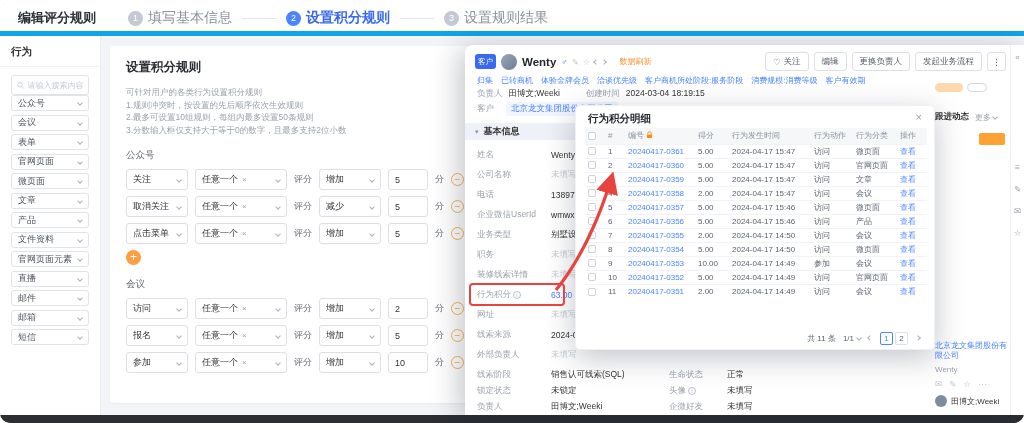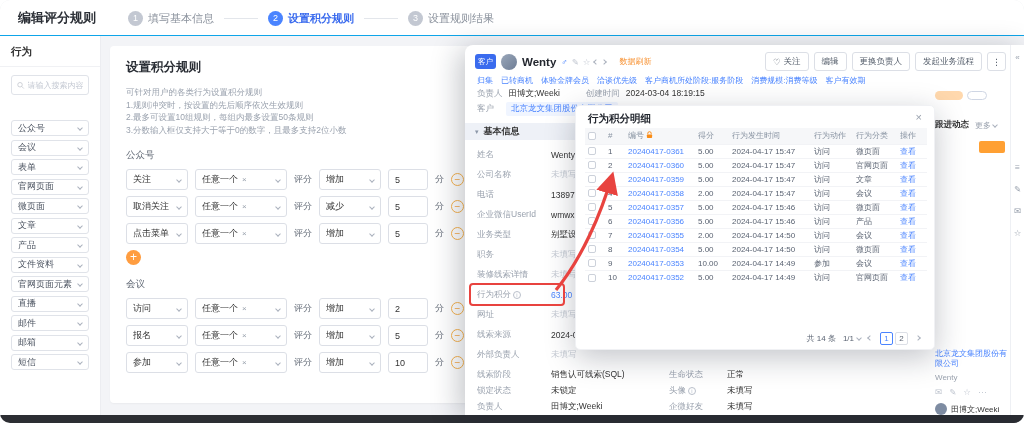--- a/index.html
+++ b/index.html
@@ -1,32 +1,32 @@
 <!DOCTYPE html>
 <html><head>
 <meta charset="utf-8">
 <style>
   *{margin:0;padding:0;box-sizing:border-box}
   body{margin:0;background:#fff;font-family:"Liberation Sans","DejaVu Sans",sans-serif}
   .screen{position:relative;width:1024px;height:423px;background:#e9ebee;border-radius:10px;overflow:hidden}
 
   
-  .topbar{position:absolute;left:0;top:0;right:0;height:36px;background:#fff;border-bottom:1px solid #0ea5e9}
+  .topbar{position:absolute;left:0;top:0;right:0;height:36px;background:#fff;border-bottom:5px solid #0ea5e9}
   .page-title{position:absolute;left:18px;top:0;line-height:36px;font-size:13px;font-weight:bold;color:#2b2f36}
   .steps{position:absolute;left:128px;top:0;height:36px;display:flex;align-items:center;gap:10px}
   .step{display:inline-flex;align-items:center;gap:5px}
   .step-dot{width:15px;height:15px;border-radius:50%;background:#c3c8d2;color:#fff;font-size:9px;display:inline-flex;align-items:center;justify-content:center}
-  .step-label{font-size:11px;color:#8a919c}
+  .step-label{font-size:14px;color:#8a919c}
   .step.active .step-dot{background:#4a84ff}
   .step.active .step-label{color:#3a6bee;font-weight:bold}
   .step-sep{width:34px;height:1px;background:#e3e6eb}
 
   .side{position:absolute;left:0;top:36px;bottom:8px;width:101px;background:#fff;border-right:1px solid #ecedf1;padding:9px 11px}
   .side-title{font-size:10.5px;font-weight:bold;color:#333;margin:0 -11px 8px;padding:0 11px 7px;border-bottom:1px solid #f0f1f4}
-  .side-search{height:20px;border:1px solid #e0e3e9;border-radius:3px;display:flex;align-items:center;gap:3px;padding:0 5px;margin-bottom:25px;background:#fff}
+  .side-search{height:20px;border:1px solid #e0e3e9;border-radius:3px;display:flex;align-items:center;gap:3px;padding:0 5px;margin-bottom:0;background:#fff}
   .side-input{border:none;outline:none;width:100%;font-size:8px;color:#333;font-family:inherit}
   .side-input::placeholder{color:#c3c8d2}
   .side-item{height:16px;border:1px solid #e0e3e9;border-radius:3px;margin-bottom:3.5px;display:flex;align-items:center;justify-content:space-between;padding:0 6px;font-size:9px;color:#4d5562;background:#fff;cursor:pointer}
 
   .chev{width:4px;height:4px;border-right:1px solid #aab1bd;border-bottom:1px solid #aab1bd;transform:rotate(45deg);display:inline-block;flex-shrink:0}
   .chev-l{transform:rotate(135deg)}.chev-r{transform:rotate(-45deg)}
 
   .content{position:absolute;left:101px;top:36px;right:0;bottom:8px;background:#f3f4f7}
   .card{position:absolute;left:9px;top:10px;right:48px;bottom:12px;background:#fff;border-radius:4px;padding:13px 16px;box-shadow:0 1px 2px rgba(0,0,0,.04)}
   .card-h{font-size:12.5px;font-weight:bold;color:#2b2f36;margin-bottom:10px}
@@ -71,21 +71,21 @@
   .fvalue{color:#333;white-space:nowrap}
   .muted{color:#c6cbd4}
   .score-val{color:#4a84ff}
   .info{width:8px;height:8px;border:1px solid #bac0cb;border-radius:50%;color:#bac0cb;font-size:6px;line-height:7px;text-align:center;display:inline-block}
   .ov-pairs{position:absolute;left:12px;top:322px;width:452px}
   .frow2{height:16px;display:flex;align-items:center;font-size:8.5px}
   .fv1{width:118px;color:#333;white-space:nowrap;overflow:hidden}
   .flabel2{width:58px;flex-shrink:0;color:#9aa2ae;display:inline-flex;align-items:center;gap:2px}
   .fv2{color:#333;white-space:nowrap}
 
-  .rpanel{position:absolute;left:470px;top:46px;width:76px;bottom:4px}
+  .rpanel{position:absolute;left:470px;top:38px;width:76px;bottom:4px}
   .rp-pills{display:flex;gap:4px}
   .pill{height:9px;border-radius:4.5px;display:inline-block}
   .pill-o{width:28px;background:#ffd8ad}
   .pill-b{width:20px;border:1px solid #cfd6e4;background:#fff}
   .rp-tab{position:absolute;left:0;top:28px;display:flex;gap:6px;align-items:center;white-space:nowrap}
   .rp-tab-t{font-size:8.5px;font-weight:bold;color:#333;cursor:pointer}
   .rp-more{font-size:8px;color:#9aa2ae;display:inline-flex;gap:2px;align-items:center;cursor:pointer}
   .rp-action{position:absolute;left:44px;top:50px;width:26px;height:12px;background:#ffa033;border-radius:2px;cursor:pointer}
   .rp-company{position:absolute;left:0;top:258px;width:74px;font-size:8px;color:#4a84ff;line-height:10px;word-break:break-all;text-decoration:none}
   .rp-sub{position:absolute;left:0;top:282px;font-size:8px;color:#9aa2ae}
@@ -627,24 +627,34 @@
             <tr>
               <td><span class="cb"></span></td>
               <td class="c-idx">10</td>
               <td><a class="link">20240417-0352</a></td>
               <td class="ta-r">5.00</td>
               <td>2024-04-17 14:49</td>
               <td>访问</td>
               <td>官网页面</td>
               <td><a class="link">查看</a></td>
             </tr>
+            <tr>
+              <td><span class="cb"></span></td>
+              <td class="c-idx">11</td>
+              <td><a class="link">20240417-0351</a></td>
+              <td class="ta-r">2.00</td>
+              <td>2024-04-17 14:49</td>
+              <td>访问</td>
+              <td>会议</td>
+              <td><a class="link">查看</a></td>
+            </tr>
           </tbody>
       </table>
       <div class="m-foot">
-        <span>共 14 条</span>
+        <span>共 11 条</span>
         <span class="psize">
             <span>1/1</span>
             <span class="chev"></span>
           </span>
         <span class="chev chev-l"></span>
         <span id="m-pages">
             <span class="pnum active">1</span>
             <span class="pnum">2</span>
           </span>
         <span class="chev chev-r"></span>

